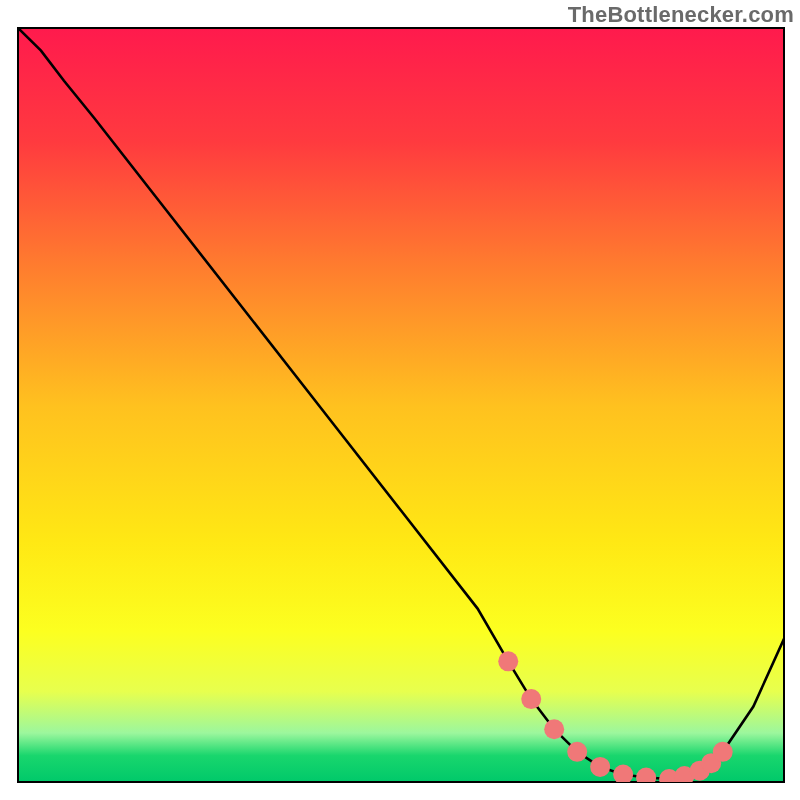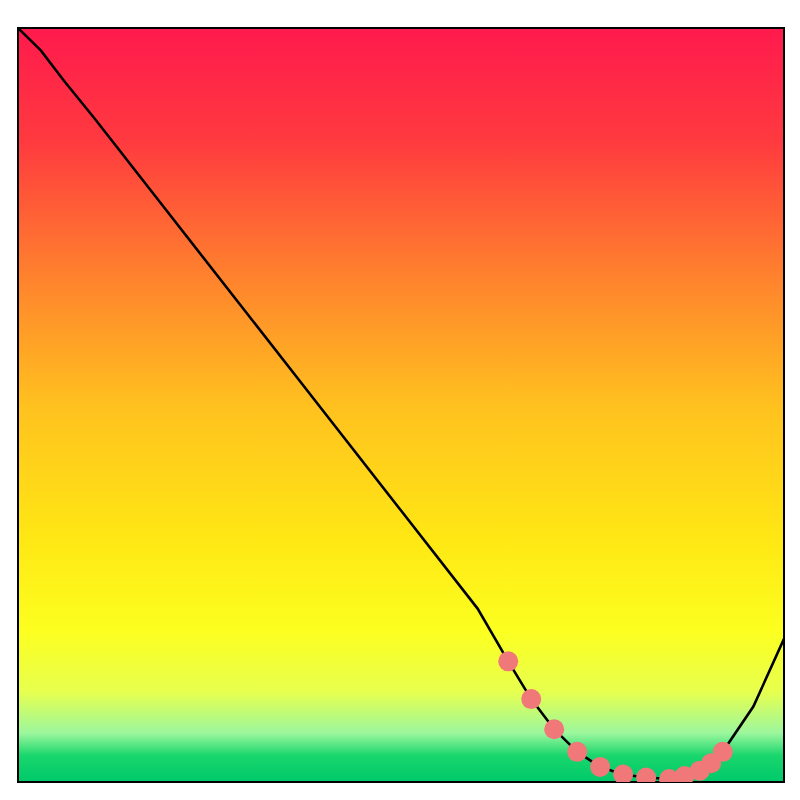--- a/index.html
+++ b/index.html
@@ -42,20 +42,21 @@
     stroke-linejoin: miter;
   }
   .marker {
     fill: #f07878;
     stroke: none;
   }
 </style>
 </head>
 <body>
 <div class="stage">
+  <div class="watermark">TheBottlenecker.com</div>
   <svg class="plot" viewBox="0 0 800 800">
     <defs>
       <linearGradient id="bgGrad" x1="0" y1="0" x2="0" y2="1">
 
       <stop offset="0%" stop-color="#ff1a4d"></stop>
           <stop offset="15%" stop-color="#ff3a3f"></stop>
           <stop offset="32%" stop-color="#ff7e2e"></stop>
           <stop offset="50%" stop-color="#ffc11f"></stop>
           <stop offset="68%" stop-color="#ffe814"></stop>
           <stop offset="80%" stop-color="#fcff20"></stop>

